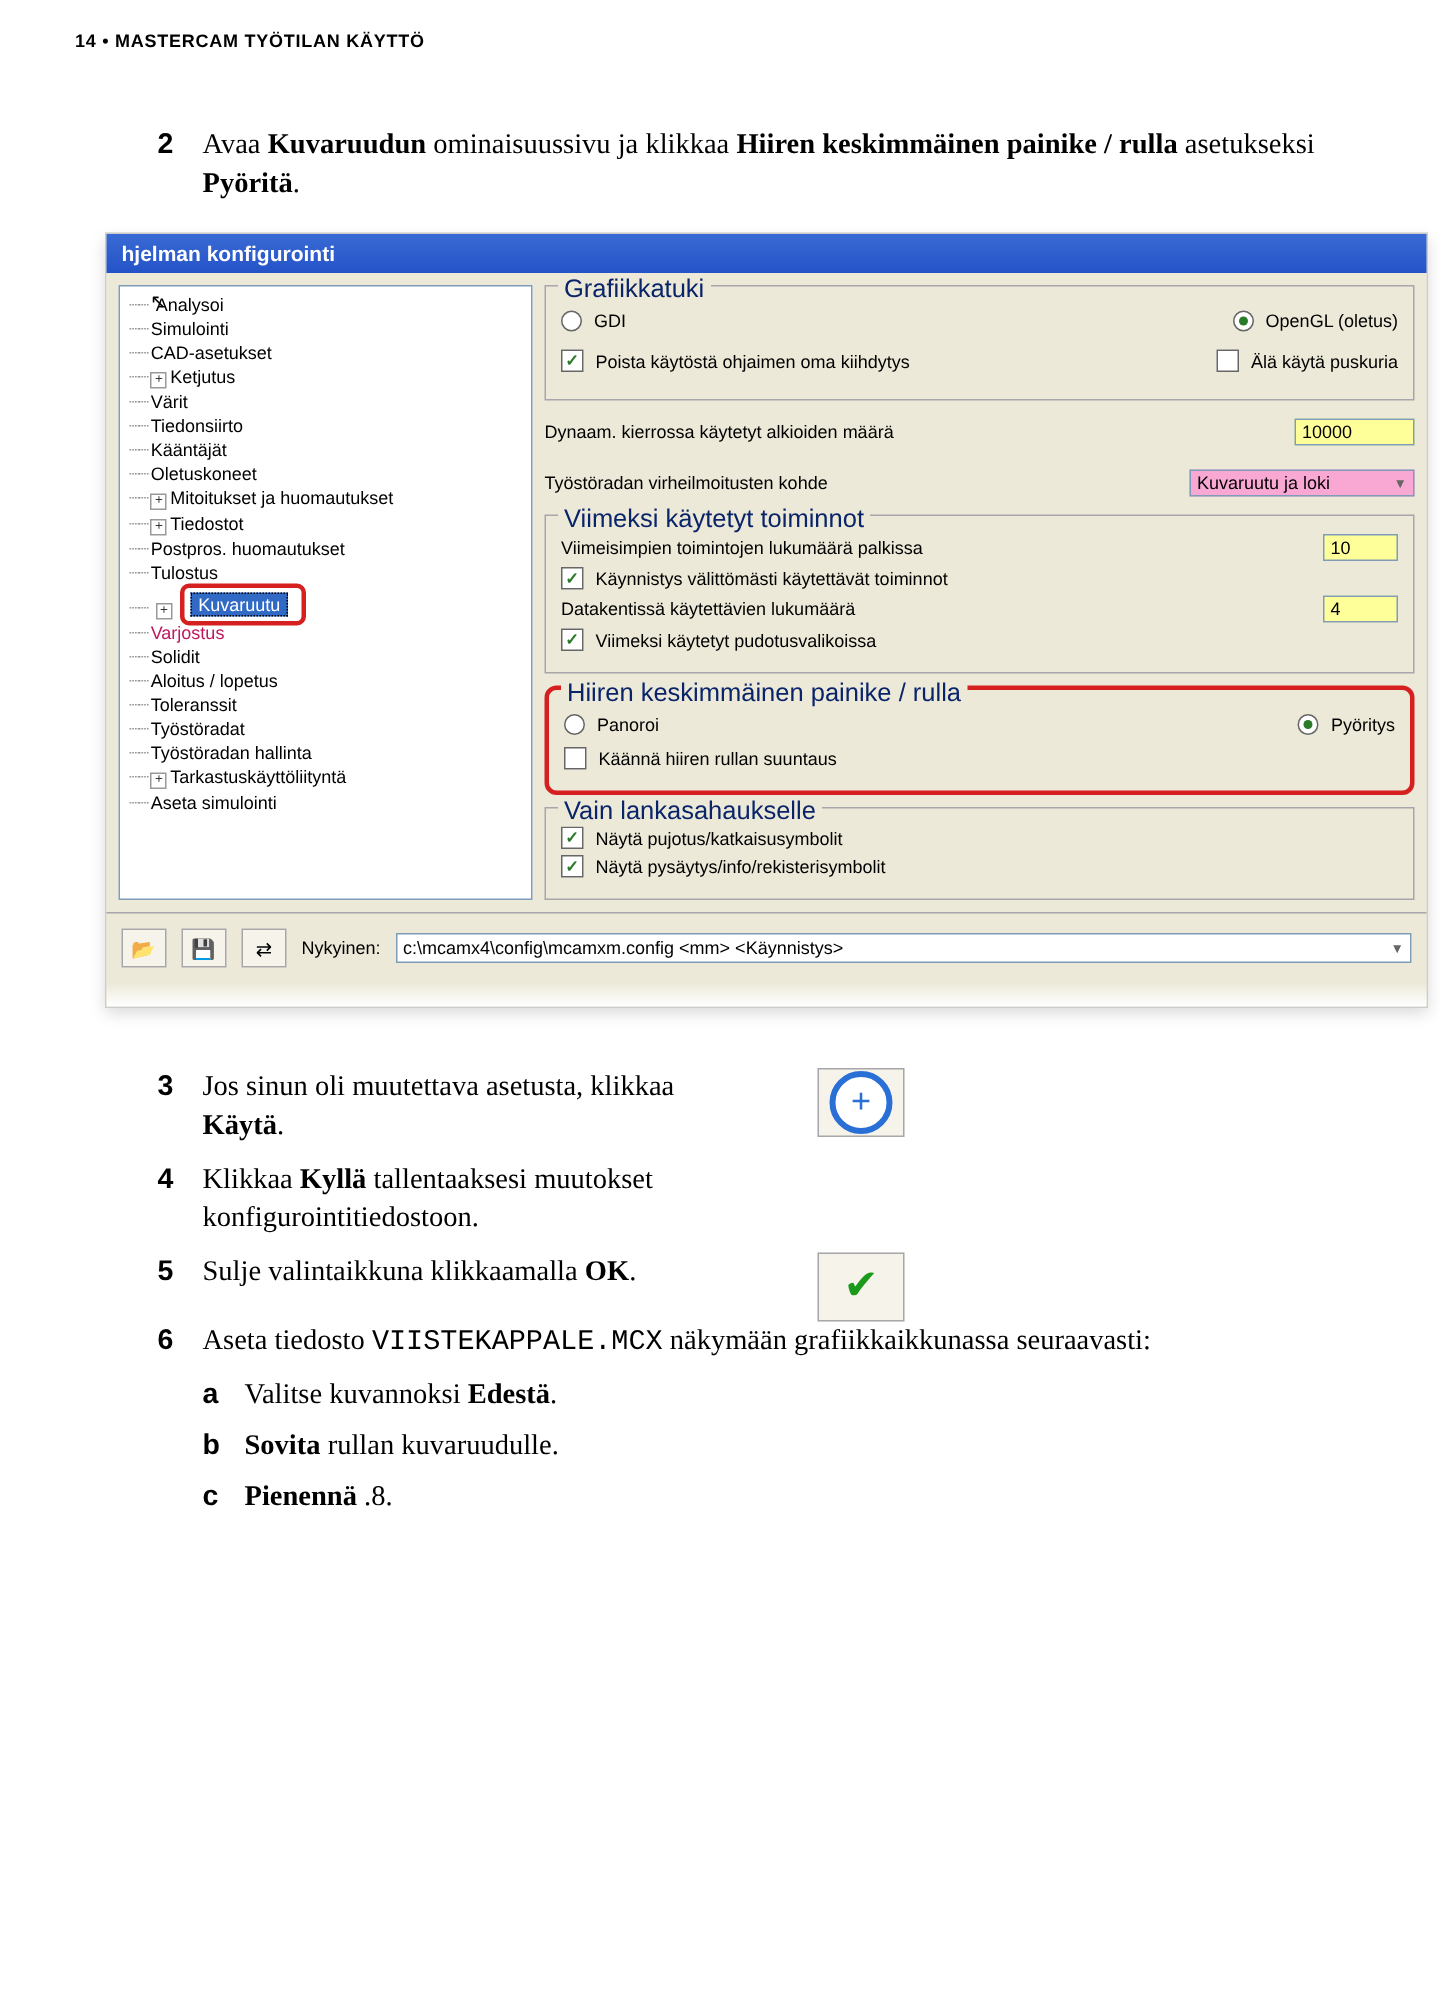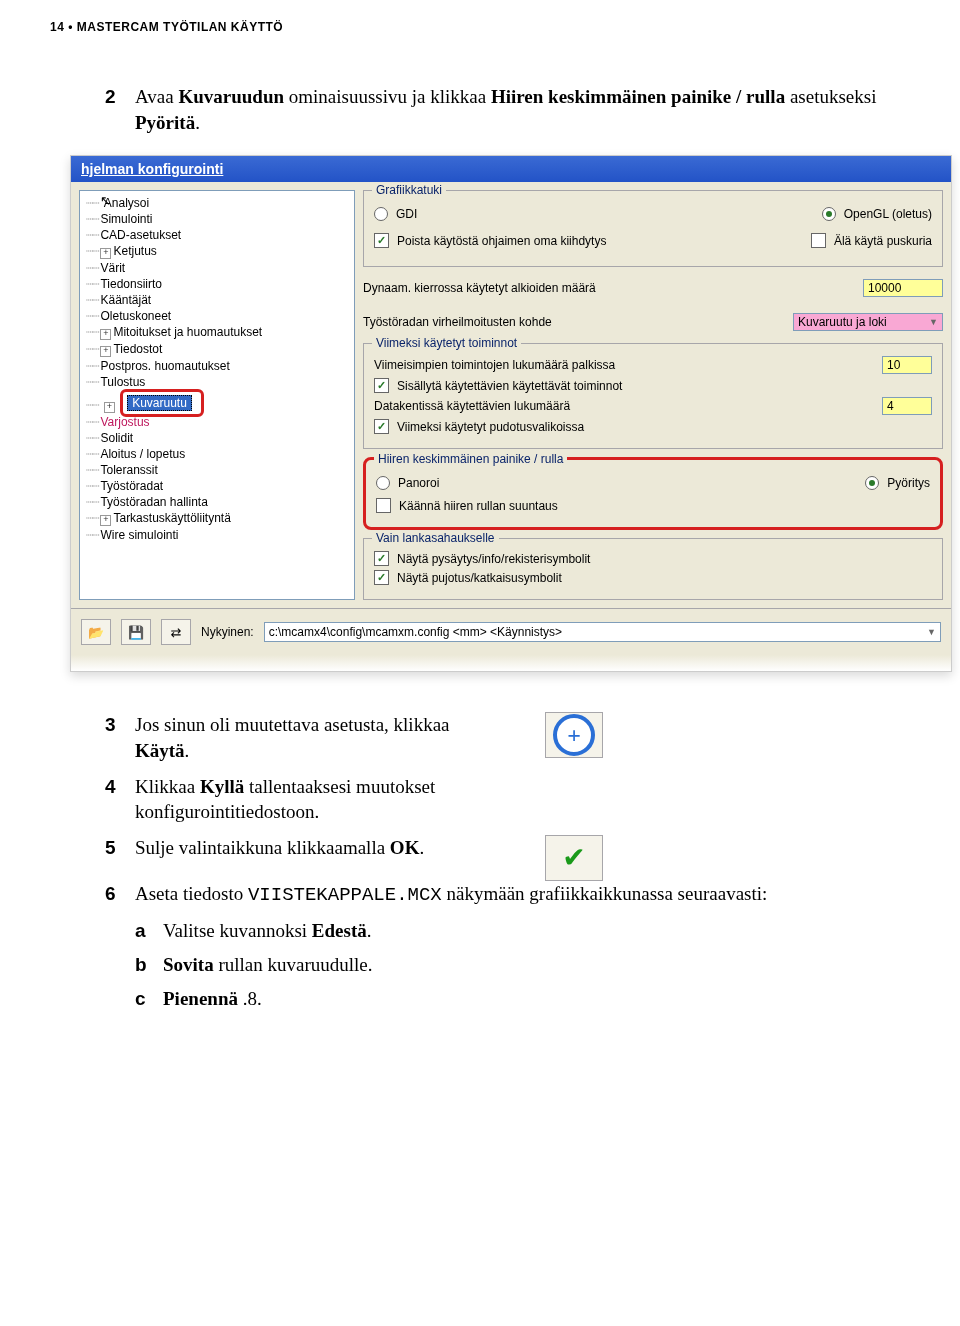--- a/index.html
+++ b/index.html
@@ -47,21 +47,20 @@
     background: #ece9d8;
     font-family: Tahoma, Arial, sans-serif;
     font-size: 12px;
   }
   .titlebar {
     background: linear-gradient(#3a6ad4, #2353c7);
     color: #fff;
     padding: 5px 10px;
     font-weight: bold;
     font-size: 14px;
-    text-decoration: underline;
   }
   .dialog-body {
     display: flex;
     background: #ece9d8;
     padding: 8px;
     gap: 8px;
   }
   .tree {
     width: 270px;
     background: #fff;
@@ -125,21 +124,21 @@
     padding: 8px 10px 10px 10px;
     position: relative;
     background: #ece9d8;
   }
   .groupbox-title {
     position: absolute;
     top: -8px; left: 8px;
     background: #ece9d8;
     padding: 0 4px;
     color: #0a246a;
-    font-size: 12px;
+    font-size: 17px;
   }
   .row { display: flex; align-items: center; gap: 8px; margin: 4px 0; }
   .row-space { justify-content: space-between; }
   .radio {
     width: 12px; height: 12px; border: 1px solid #666; border-radius: 50%;
     display: inline-flex; align-items: center; justify-content: center;
     background: #fff;
   }
   .radio.checked::after {
     content: ""; width: 6px; height: 6px; background: #2a7a2a; border-radius: 50%;
@@ -253,21 +252,21 @@
           <span class="tree-expander">+</span>
           <span class="tree-selected-wrap"><span class="tree-selected">Kuvaruutu</span></span>
         </div>
         <div class="tree-item tree-behind"><span>Varjostus</span></div>
         <div class="tree-item"><span>Solidit</span></div>
         <div class="tree-item"><span>Aloitus / lopetus</span></div>
         <div class="tree-item"><span>Toleranssit</span></div>
         <div class="tree-item"><span>Työstöradat</span></div>
         <div class="tree-item"><span>Työstöradan hallinta</span></div>
         <div class="tree-item"><span class="tree-expander">+</span><span>Tarkastuskäyttöliityntä</span></div>
-        <div class="tree-item"><span>Wire simulointi</span></div>
+        <div class="tree-item"><span>Aseta simulointi</span></div>
       </div>
 
       <div class="right-pane">
         <div class="groupbox">
           <div class="groupbox-title">Grafiikkatuki</div>
           <div class="row row-space">
             <div class="row">
                 <span class="radio"></span>
                 <span>GDI</span>
               </div>
@@ -301,21 +300,21 @@
         </div>
 
         <div class="groupbox">
           <div class="groupbox-title">Viimeksi käytetyt toiminnot</div>
           <div class="row row-space">
             <span>Viimeisimpien toimintojen lukumäärä palkissa</span>
             <span class="yellow-input" style="min-width:40px">10</span>
           </div>
           <div class="row">
               <span class="checkbox checked"></span>
-              <span>Sisällytä käytettävien käytettävät toiminnot</span>
+              <span>Käynnistys välittömästi käytettävät toiminnot</span>
             </div>
           <div class="row row-space">
             <span>Datakentissä käytettävien lukumäärä</span>
             <span class="yellow-input" style="min-width:40px">4</span>
           </div>
           <div class="row">
               <span class="checkbox checked"></span>
               <span>Viimeksi käytetyt pudotusvalikoissa</span>
             </div>
         </div>
@@ -335,25 +334,25 @@
           <div class="row">
               <span class="checkbox"></span>
               <span>Käännä hiiren rullan suuntaus</span>
             </div>
         </div>
 
         <div class="groupbox">
           <div class="groupbox-title">Vain lankasahaukselle</div>
           <div class="row">
               <span class="checkbox checked"></span>
-              <span>Näytä pysäytys/info/rekisterisymbolit</span>
+              <span>Näytä pujotus/katkaisusymbolit</span>
             </div>
           <div class="row">
               <span class="checkbox checked"></span>
-              <span>Näytä pujotus/katkaisusymbolit</span>
+              <span>Näytä pysäytys/info/rekisterisymbolit</span>
             </div>
         </div>
       </div>
     </div>
 
     <div class="bottom-bar">
       <span class="btn-icon">📂</span>
       <span class="btn-icon">💾</span>
       <span class="btn-icon">⇄</span>
       <span>Nykyinen:</span>

